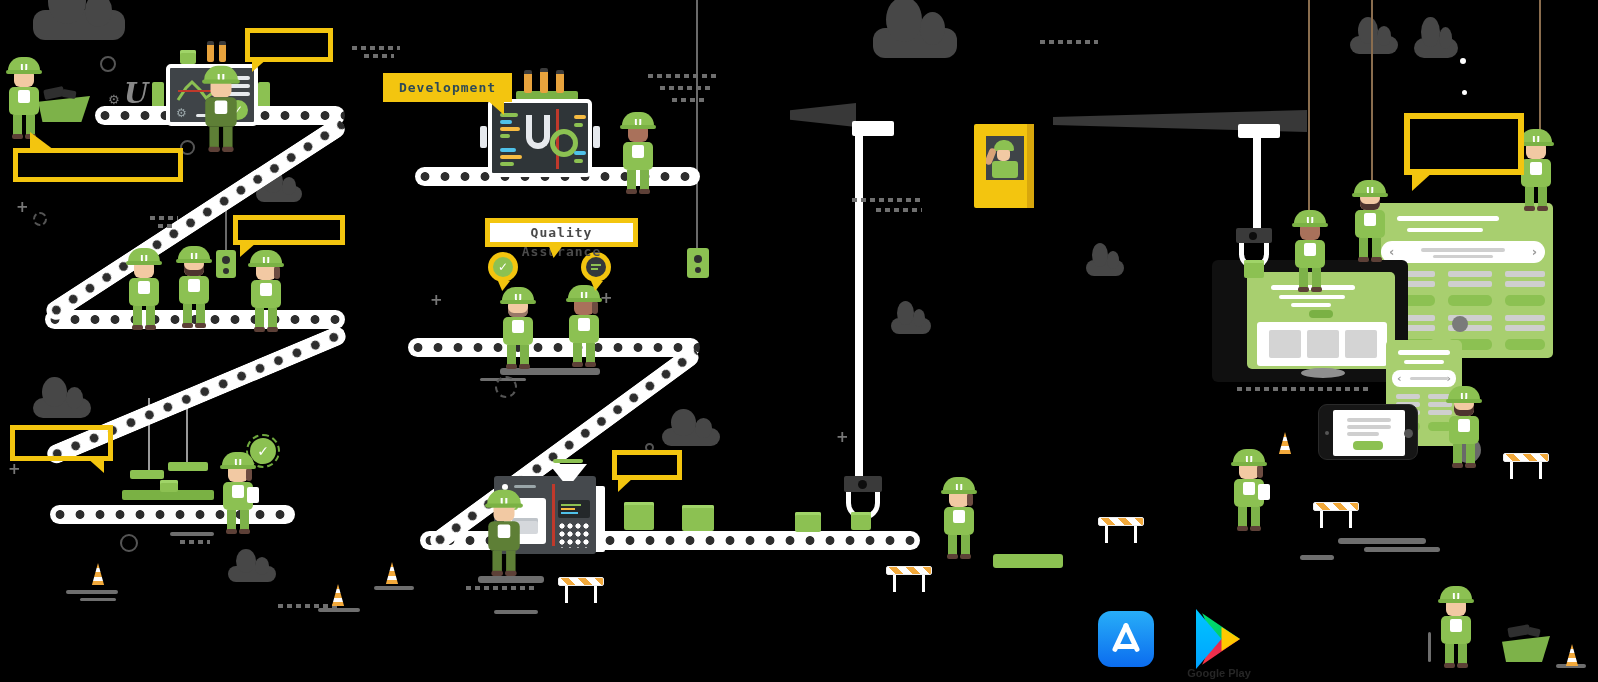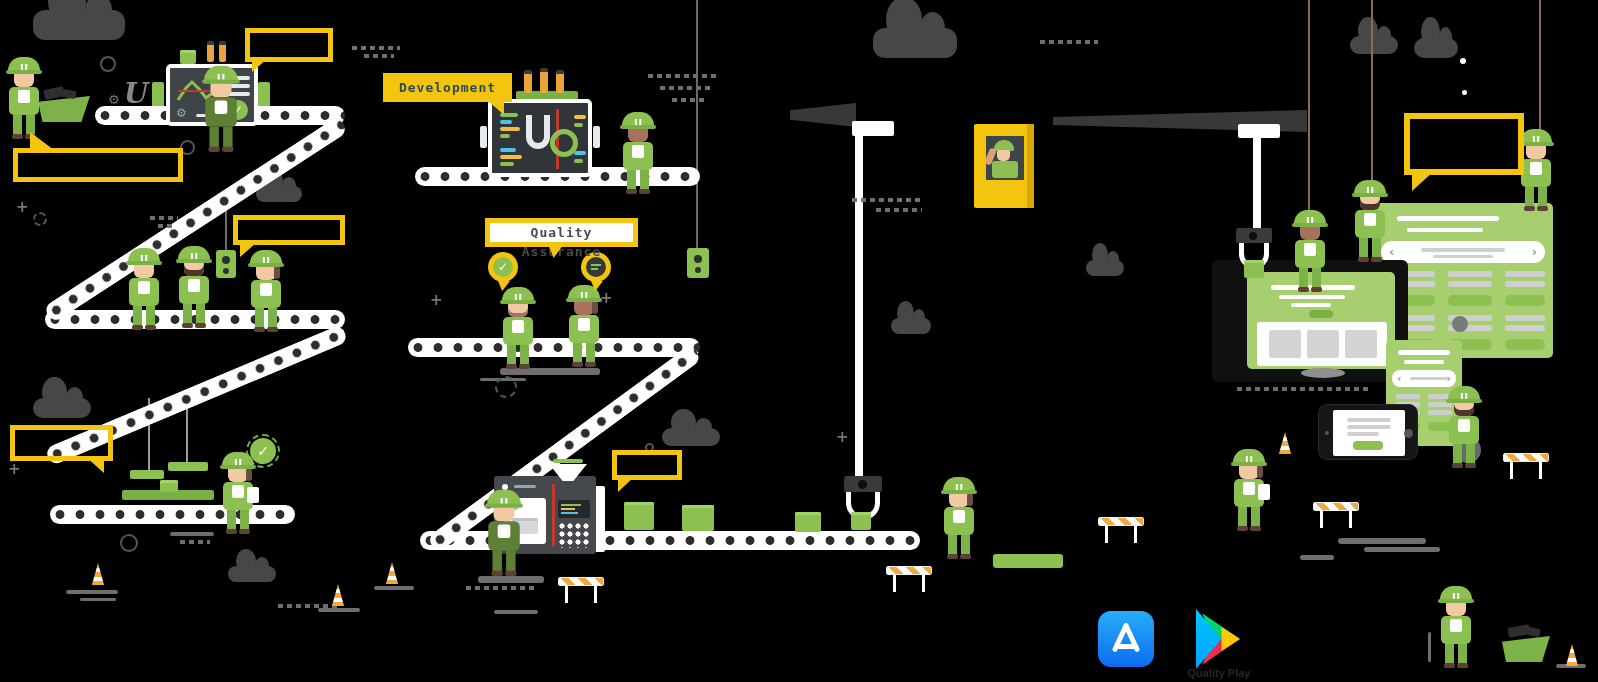--- a/index.html
+++ b/index.html
@@ -362,21 +362,21 @@
     <i style="left:20px;top:11px;width:5px;height:31px;transform:rotate(25deg);"></i>
     <i style="left:31px;top:11px;width:5px;height:31px;transform:rotate(-25deg);"></i>
     <i style="left:17px;top:33px;width:22px;height:5px;"></i>
   </div>
   <div id="gplay">
     <i style="background:linear-gradient(160deg,#00E270,#00B860);clip-path:polygon(14% 7%,100% 50%,40% 50%);"></i>
     <i style="background:linear-gradient(20deg,#FF3A44,#C31162);clip-path:polygon(14% 93%,100% 50%,40% 50%);"></i>
     <i style="background:#FFC900;clip-path:polygon(58% 30%,100% 50%,58% 70%);"></i>
     <i style="background:linear-gradient(180deg,#00C6FF,#00A2FF);clip-path:polygon(0 0,58% 50%,0 100%);"></i>
   </div>
-  <div id="gp-caption">Quality Play</div>
+  <div id="gp-caption">Google Play</div>
 
 <div class="belt" style="left:95px;top:106px;width:250px;"></div>
     <div class="belt" style="left:45px;top:310px;width:300px;"></div>
     <div class="belt" style="left:50px;top:505px;width:245px;"></div>
     <div class="belt" style="left:415px;top:167px;width:285px;"></div>
     <div class="belt" style="left:408px;top:338px;width:292px;"></div>
     <div class="belt" style="left:420px;top:531px;width:500px;"></div>
     <div class="belt diag" style="left:48px;top:306px;width:352px;transform:rotate(-33deg);"></div>
     <div class="belt diag" style="left:48px;top:448px;width:322px;transform:rotate(-22.8deg);"></div>
     <div class="belt diag" style="left:432px;top:536px;width:328px;transform:rotate(-36.2deg);"></div>

